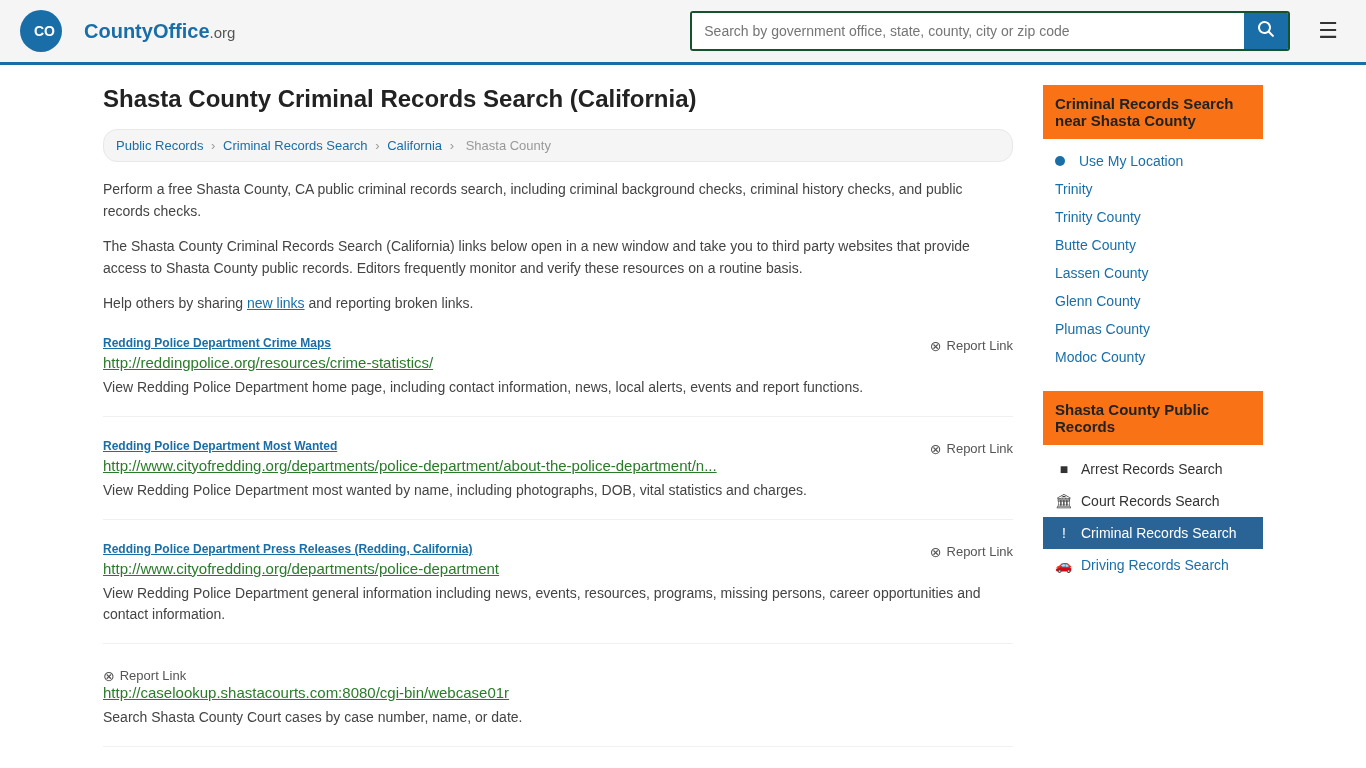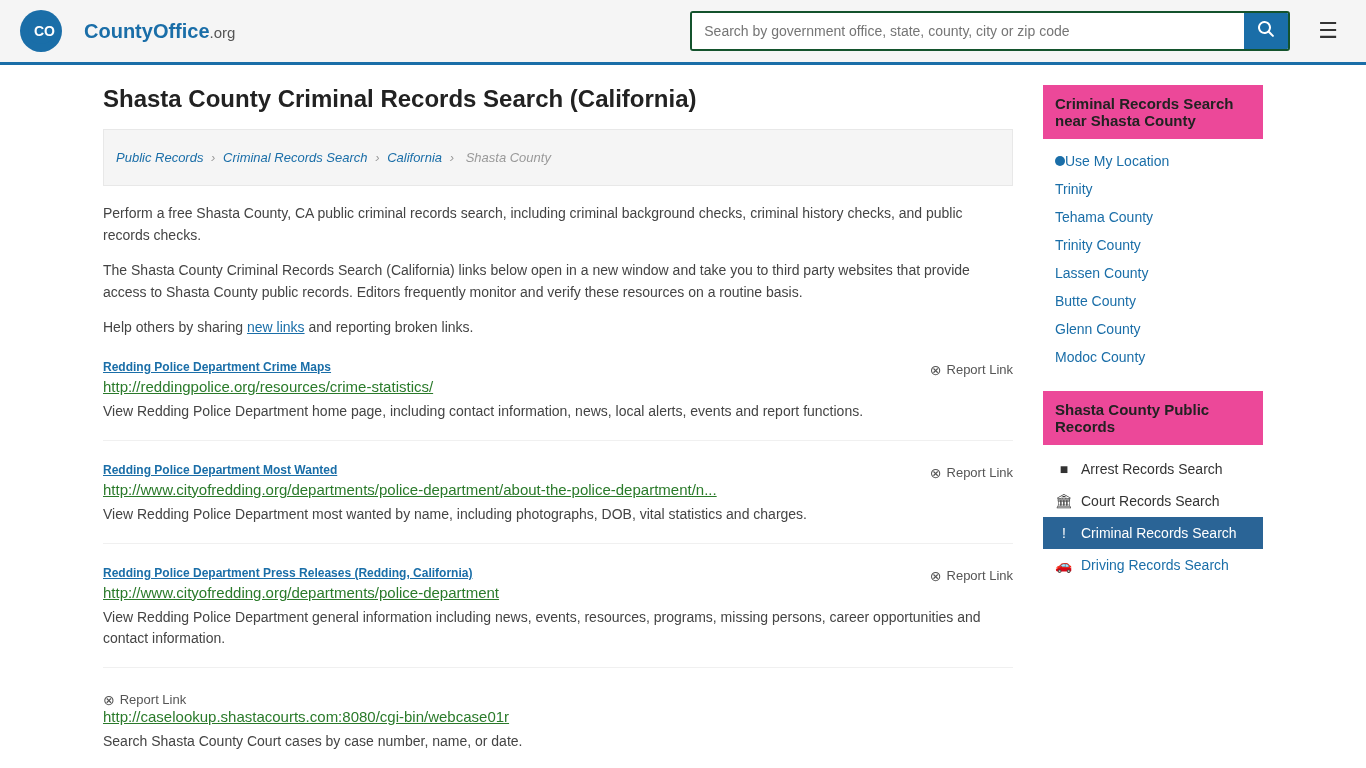--- a/index.html
+++ b/index.html
@@ -99,26 +99,25 @@
     .page-title {
       font-size: 24px;
       font-weight: bold;
       color: #222;
       margin-bottom: 16px;
     }
 
     
     .breadcrumb {
       background: #f5f5f5;
-      padding: 20px 12px;
+      padding: 8px 12px;
       font-size: 13px;
       margin-bottom: 16px;
       border: 1px solid #e8e8e8;
-      border-radius: 0;
-      font-style: italic;
+      border-radius: 14px;
     }
     .breadcrumb a {
       color: #1a6ea8;
       text-decoration: none;
     }
     .breadcrumb span {
       color: #999;
       margin: 0 4px;
     }
 
@@ -177,39 +176,39 @@
       color: #444;
       font-size: 14px;
       line-height: 1.5;
     }
 
     
     .sidebar-section {
       margin-bottom: 20px;
     }
     .sidebar-header {
-      background: #ec4899;
+      background: #f97316;
       padding: 10px 12px;
       font-size: 15px;
       font-weight: bold;
       color: #222;
       margin-bottom: 8px;
     }
     .sidebar-link {
       display: block;
       padding: 6px 12px;
       color: #1a6ea8;
       text-decoration: none;
       font-size: 14px;
       cursor: pointer;
     }
     .sidebar-link.location {
       display: flex;
       align-items: center;
-      gap: 0;
+      gap: 14px;
     }
     .location-dot {
       width: 10px;
       height: 10px;
       background: #1a6ea8;
       border-radius: 50%;
       flex-shrink: 0;
     }
 
     
@@ -358,25 +357,25 @@
 
     <div class="sidebar-section">
       <div class="sidebar-header">Criminal Records Search near Shasta County</div>
 
       <div class="sidebar-link location">
         <span class="location-dot"></span>
         <span>Use My Location</span>
       </div>
 
       <a href="#" class="sidebar-link">Trinity</a>
-      <a href="#" class="sidebar-link">Tehama County</a>
       <a href="#" class="sidebar-link">Trinity County</a>
+      <a href="#" class="sidebar-link">Butte County</a>
       <a href="#" class="sidebar-link">Lassen County</a>
-      <a href="#" class="sidebar-link">Butte County</a>
       <a href="#" class="sidebar-link">Glenn County</a>
+      <a href="#" class="sidebar-link">Plumas County</a>
       <a href="#" class="sidebar-link">Modoc County</a>
     </div>
 
     <div class="sidebar-section">
       <div class="sidebar-header">Shasta County Public Records</div>
 
       <div class="pub-rec-item">
         <span class="pub-rec-icon">■</span>
         <a href="#">Arrest Records Search</a>
       </div>

